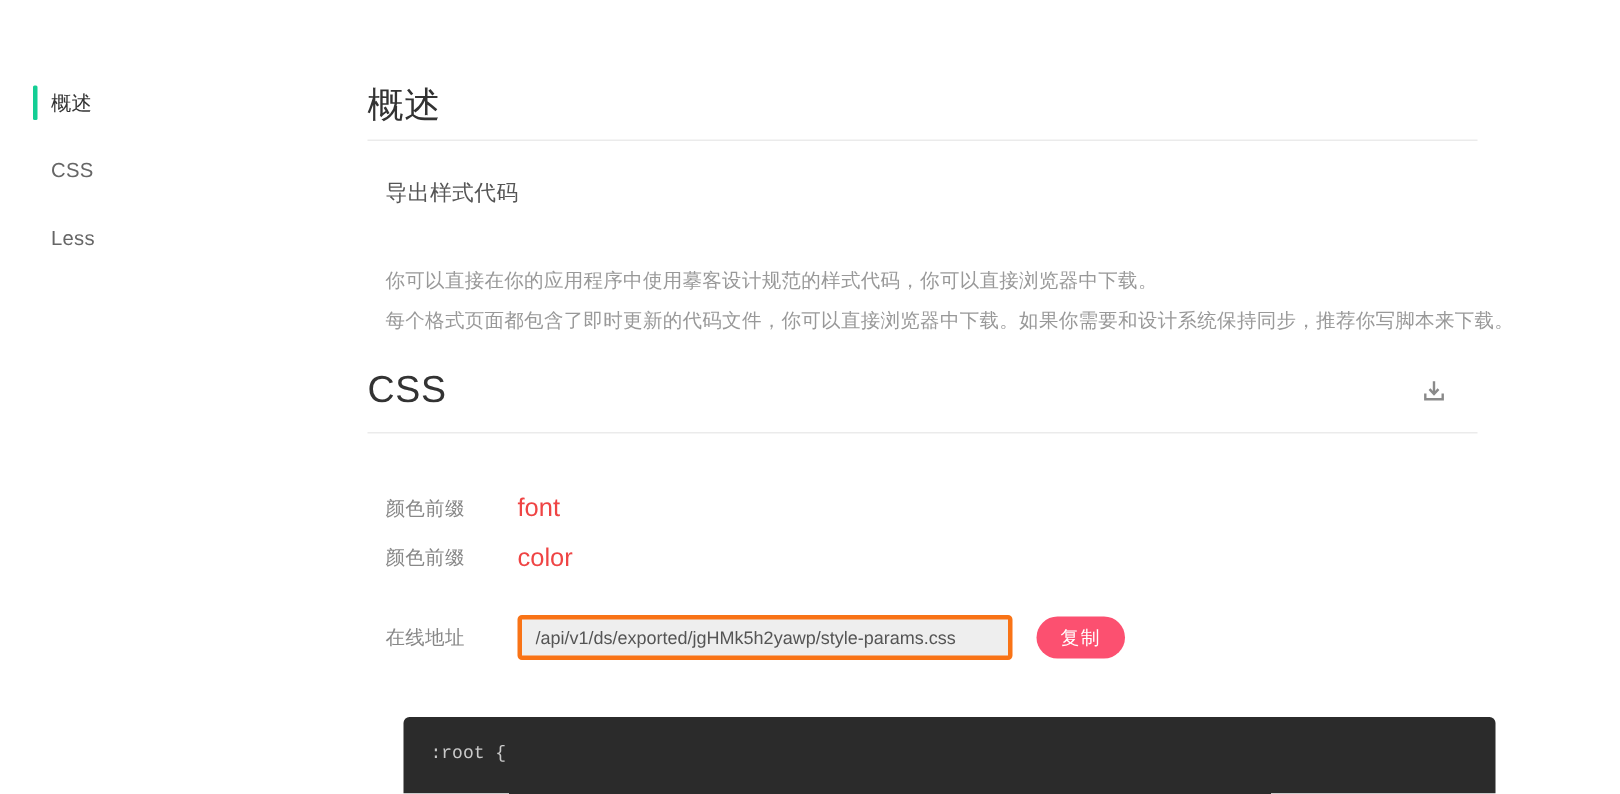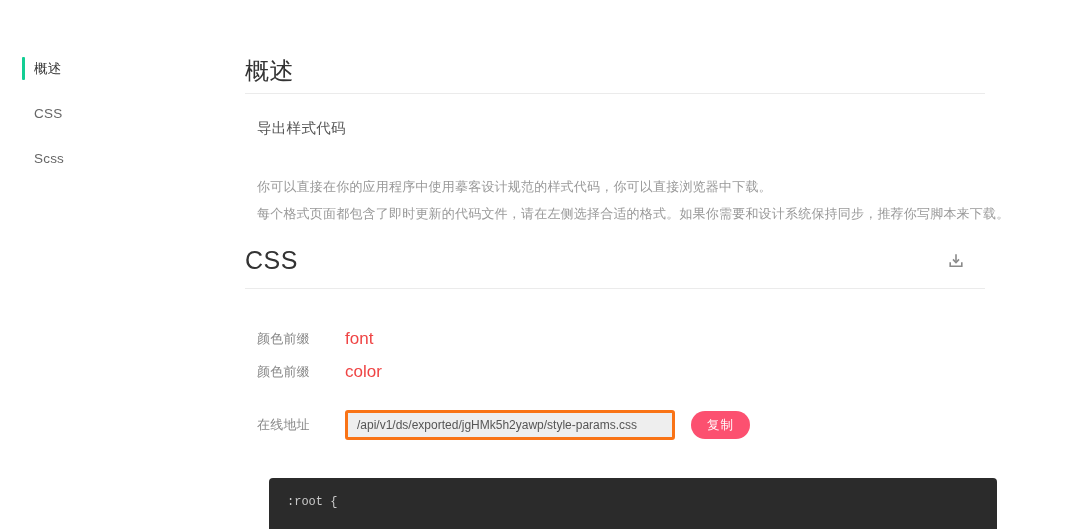--- a/index.html
+++ b/index.html
@@ -222,33 +222,33 @@
     <div class="nav-item active">
       <span class="accent-bar"></span>
       <span class="nav-label">概述</span>
     </div>
     <div class="nav-item">
 
       <span class="nav-label">CSS</span>
     </div>
     <div class="nav-item">
 
-      <span class="nav-label">Scss</span>
+      <span class="nav-label">Less</span>
     </div>
   </nav>
 
   <main class="content">
 
     <h1 class="page-title">概述</h1>
     <div class="rule r1"></div>
 
     <div class="subsection-title">导出样式代码</div>
 
     <p class="para p1">你可以直接在你的应用程序中使用摹客设计规范的样式代码，你可以直接浏览器中下载。</p>
-    <p class="para p2">每个格式页面都包含了即时更新的代码文件，请在左侧选择合适的格式。如果你需要和设计系统保持同步，推荐你写脚本来下载。</p>
+    <p class="para p2">每个格式页面都包含了即时更新的代码文件，你可以直接浏览器中下载。如果你需要和设计系统保持同步，推荐你写脚本来下载。</p>
 
     <div class="section-header">
       <div class="section-title">CSS</div>
       <div class="download-btn">
         <svg width="18" height="18" viewBox="0 0 18 18" aria-hidden="true">
           <path d="M9 2.2 L9 9.6" stroke="#8a8a8a" stroke-width="1.6" fill="none" stroke-linecap="butt"></path>
           <path d="M6 7.4 L9 10.6 L12 7.4" stroke="#8a8a8a" stroke-width="1.6" fill="none" stroke-linecap="butt" stroke-linejoin="miter"></path>
           <path d="M3.2 10.3 L3.2 14.2 L14.8 14.2 L14.8 10.3" stroke="#8a8a8a" stroke-width="1.6" fill="none" stroke-linecap="butt" stroke-linejoin="miter"></path>
         </svg>
       </div>

